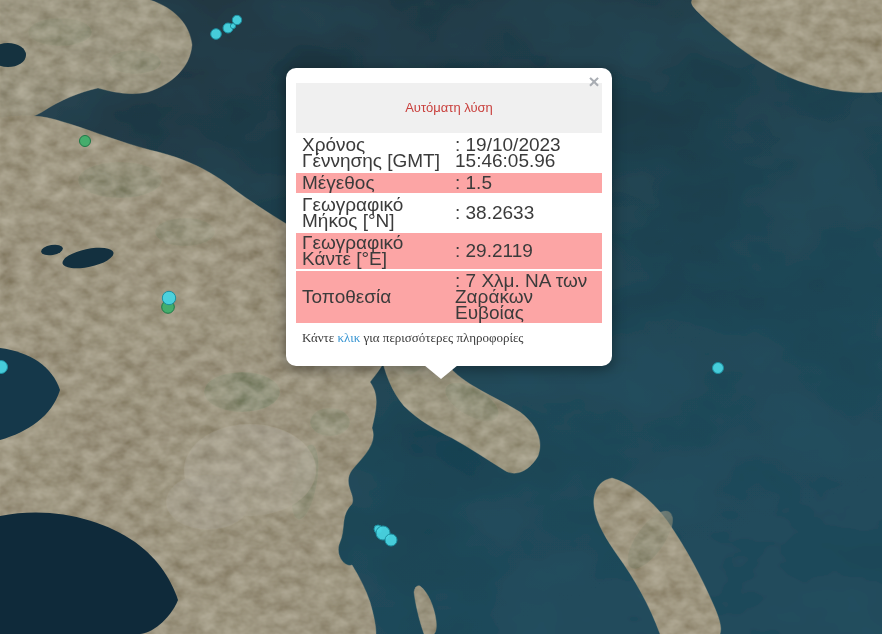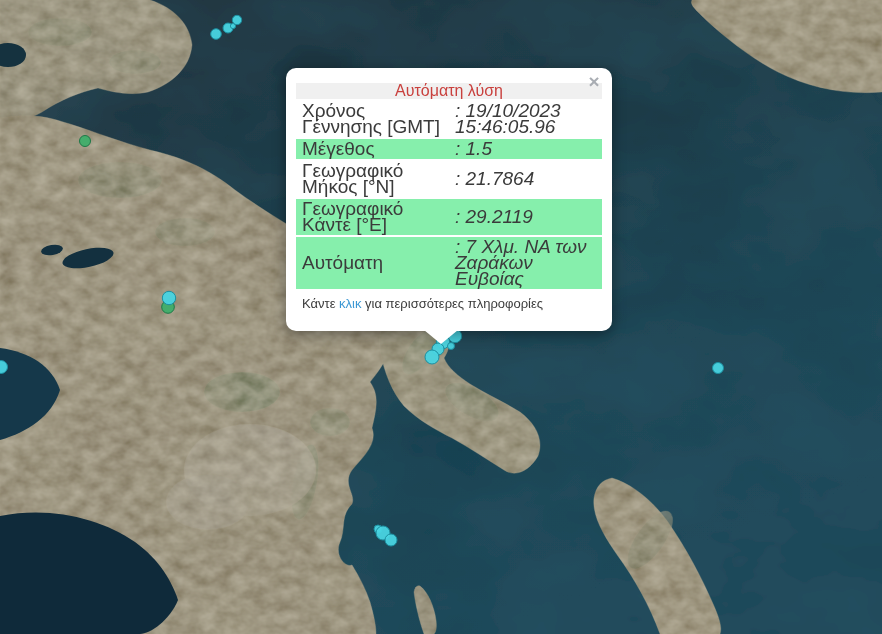--- a/index.html
+++ b/index.html
@@ -25,26 +25,26 @@
   .popup-table{
     width:100%;border-collapse:separate;border-spacing:0 2px;
     table-layout:fixed;
   }
   .popup-table td{
     padding:2px 6px;font-size:19px;line-height:16px;vertical-align:middle;
     word-wrap:break-word;
   }
   .popup-table .title-cell{
     background:#f0f0f0;text-align:center;color:#c9403d;
-    font-size:16px;padding:0 6px;
+    font-size:13px;padding:17px 6px;
   }
-  .popup-table tr.alt td{background:#86efac;}
+  .popup-table tr.alt td{background:#fca5a5;}
   .popup-table td.lbl{width:44%;}
-  .popup-table td.val{width:56%;font-style:italic;}
-  .popup-footer{margin:5px 0 11px 6px;font-size:13px;color:#3b3b3b;}
+  .popup-table td.val{width:56%;}
+  .popup-footer{margin:5px 0 11px 6px;font-size:13px;color:#3b3b3b;font-family:Liberation Serif, serif;}
   .popup-footer .link{color:#3b97d3;cursor:pointer;}
   .popup-tail{
     position:absolute;left:138px;top:100%;width:0;height:0;margin-top:-1px;
     border-left:17px solid transparent;border-right:17px solid transparent;
     border-top:14px solid #ffffff;
   }
 </style>
 </head>
 <body>
 
@@ -145,28 +145,28 @@
       <tr>
         <td class="lbl">Χρόνος Γέννησης [GMT]</td>
         <td class="val">: 19/10/2023 15:46:05.96</td>
       </tr>
       <tr class="alt">
         <td class="lbl">Μέγεθος</td>
         <td class="val">: 1.5</td>
       </tr>
       <tr>
         <td class="lbl">Γεωγραφικό Μήκος [°N]</td>
-        <td class="val">: 21.7864</td>
+        <td class="val">: 38.2633</td>
       </tr>
       <tr class="alt">
         <td class="lbl">Γεωγραφικό Κάντε [°E]</td>
         <td class="val">: 29.2119</td>
       </tr>
       <tr class="alt">
-        <td class="lbl">Αυτόματη</td>
+        <td class="lbl">Τοποθεσία</td>
         <td class="val">: 7 Χλμ. ΝΑ των Ζαράκων Ευβοίας</td>
       </tr>
     </tbody>
       </table>
 
     <div class="popup-footer">
       <span>Κάντε </span><span class="link">κλικ</span><span> για περισσότερες πληροφορίες</span>
     </div>
 
     <div class="popup-tail"></div>

